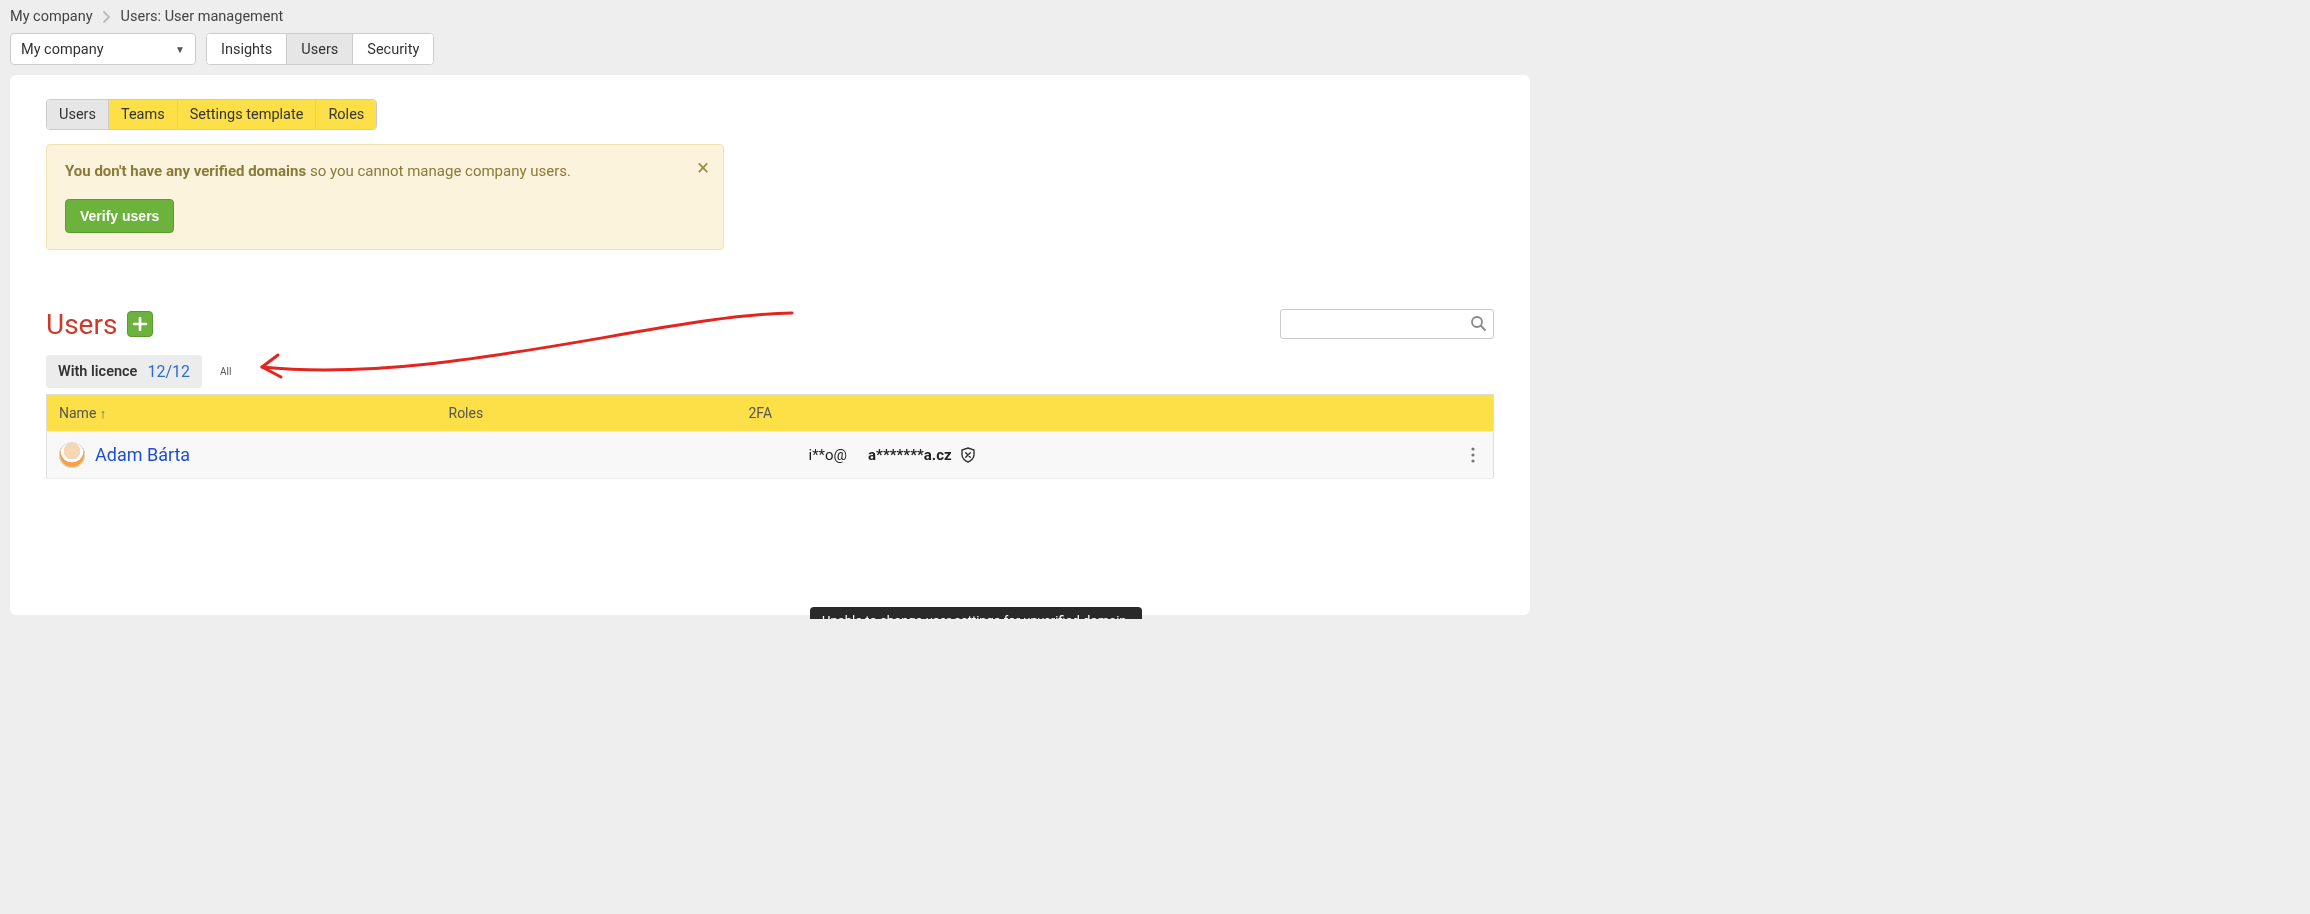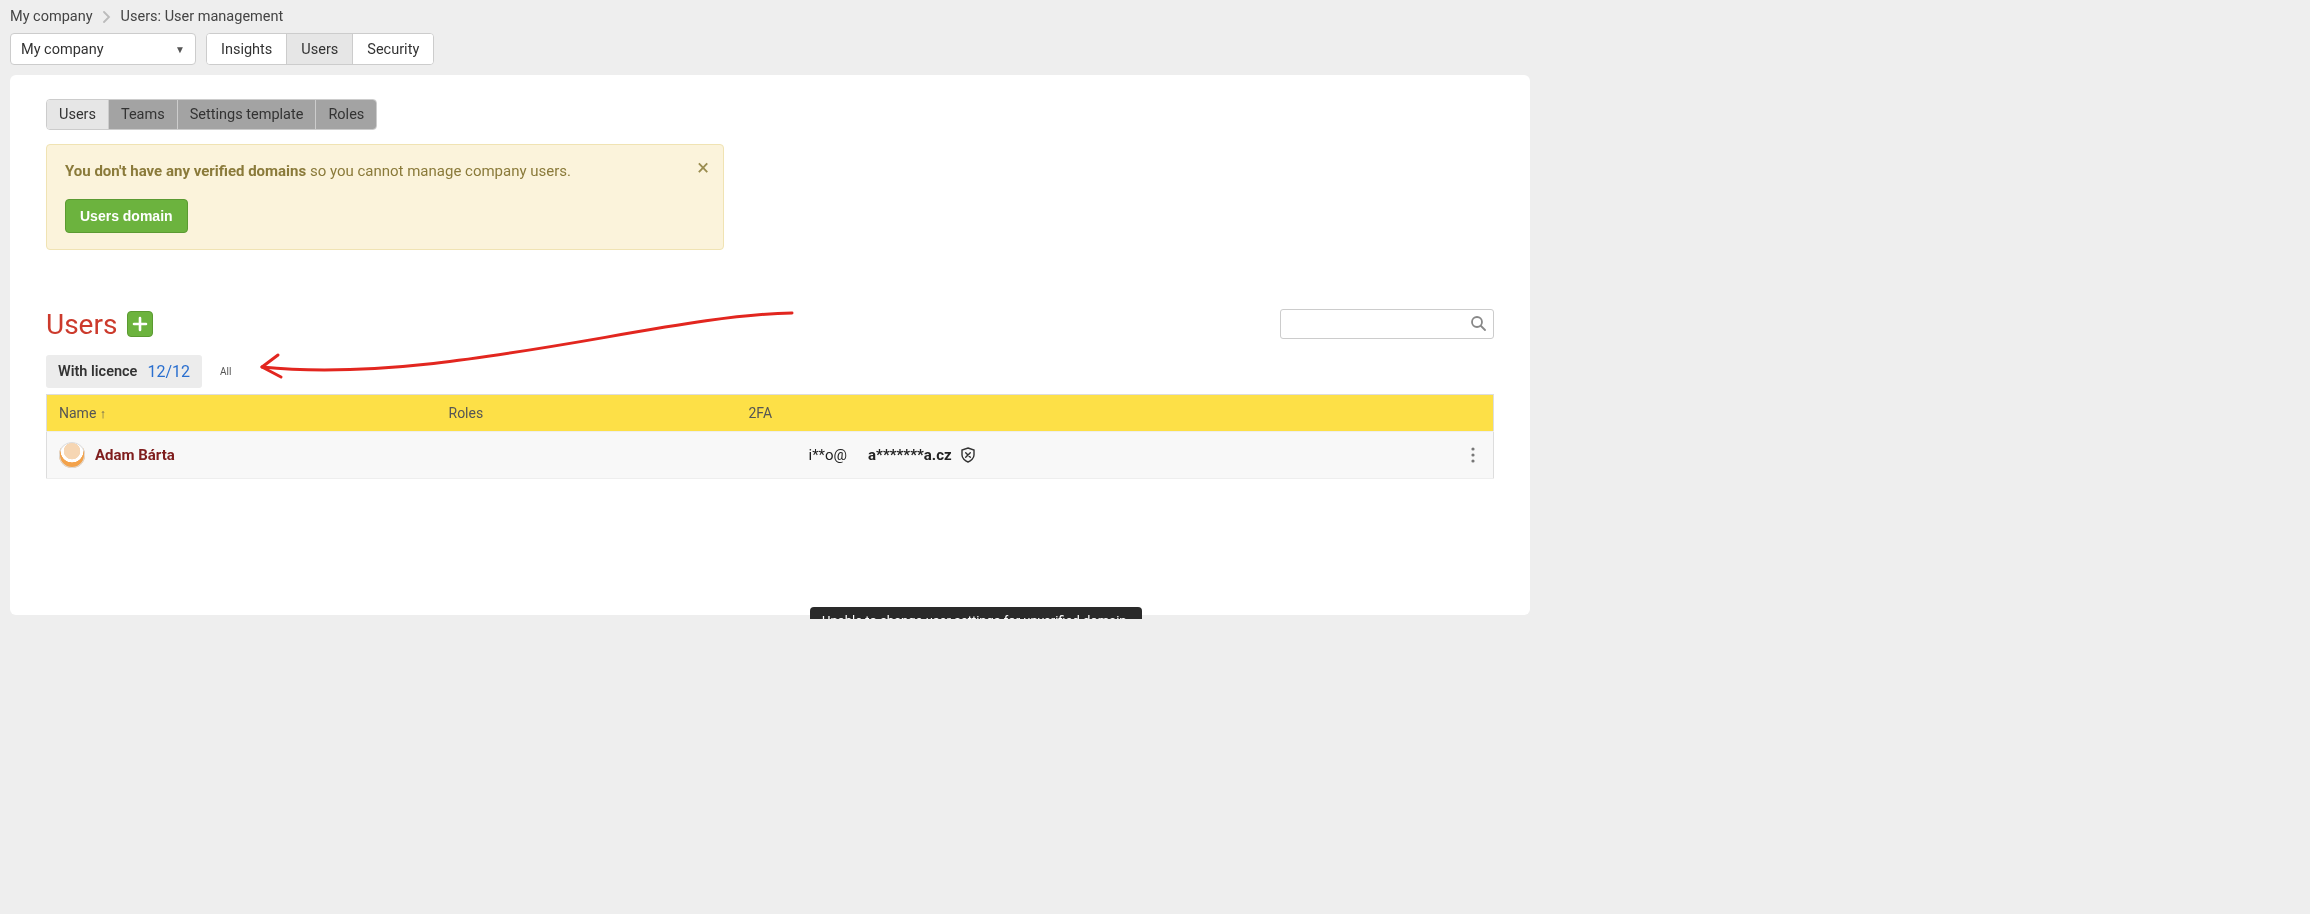--- a/index.html
+++ b/index.html
@@ -90,21 +90,21 @@
     overflow: hidden;
     width: fit-content;
     background: #fff;
     margin-bottom: 14px;
   }
   .subtabs .tab {
     padding: 6px 12px;
     font-size: 14.5px;
     border-right: 1px solid #ccc;
     cursor: pointer;
-    background: #a3a3a3;
+    background: #fde047;
   }
   .subtabs .tab:last-child { border-right: none; }
   .subtabs .tab.active { background: #e6e6e6; }
   
   .notice {
     position: relative;
     background: #fbf3db;
     border: 1px solid #f0e3b3;
     border-radius: 4px;
     padding: 16px 50px 16px 18px;
@@ -243,21 +243,21 @@
     align-items: center;
     gap: 10px;
   }
   .avatar {
     width: 26px; height: 26px;
     border-radius: 50%;
     background: radial-gradient(circle at 50% 35%, #f6d6b3 0 38%, #fff 40% 52%, #f3a24a 54% 100%);
     box-shadow: inset 0 0 0 1px #ddd;
     flex-shrink: 0;
   }
-  .user-name { color: #7f1d1d; font-size: 15px; font-weight: bold; }
+  .user-name { color: #1d4ed8; font-size: 18px; }
   .email-cell {
     display: flex;
     align-items: center;
     gap: 8px;
     color: #222;
     font-size: 15px;
   }
   .email-bold { font-weight: 700; padding-left: 21px; }
   .shield-icon { display:inline-flex; }
   .kebab {
@@ -328,21 +328,21 @@
       <div class="tab">Teams</div>
       <div class="tab">Settings template</div>
       <div class="tab">Roles</div>
     </div>
 
     <div class="notice">
       <div class="notice-close">×</div>
       <div class="notice-text">
         <b>You don't have any verified domains</b><span> so you cannot manage company users.</span>
       </div>
-      <button class="btn-green">Users domain</button>
+      <button class="btn-green">Verify users</button>
     </div>
 
     <div class="section-head">
       <div class="section-head-left">
         <span class="section-title">Users</span>
         <span class="btn-add">
           <svg viewBox="0 0 16 16">
               <path d="M8 2v12M2 8h12" stroke="#fff" stroke-width="2.6" stroke-linecap="round"></path>
             </svg>
         </span>

